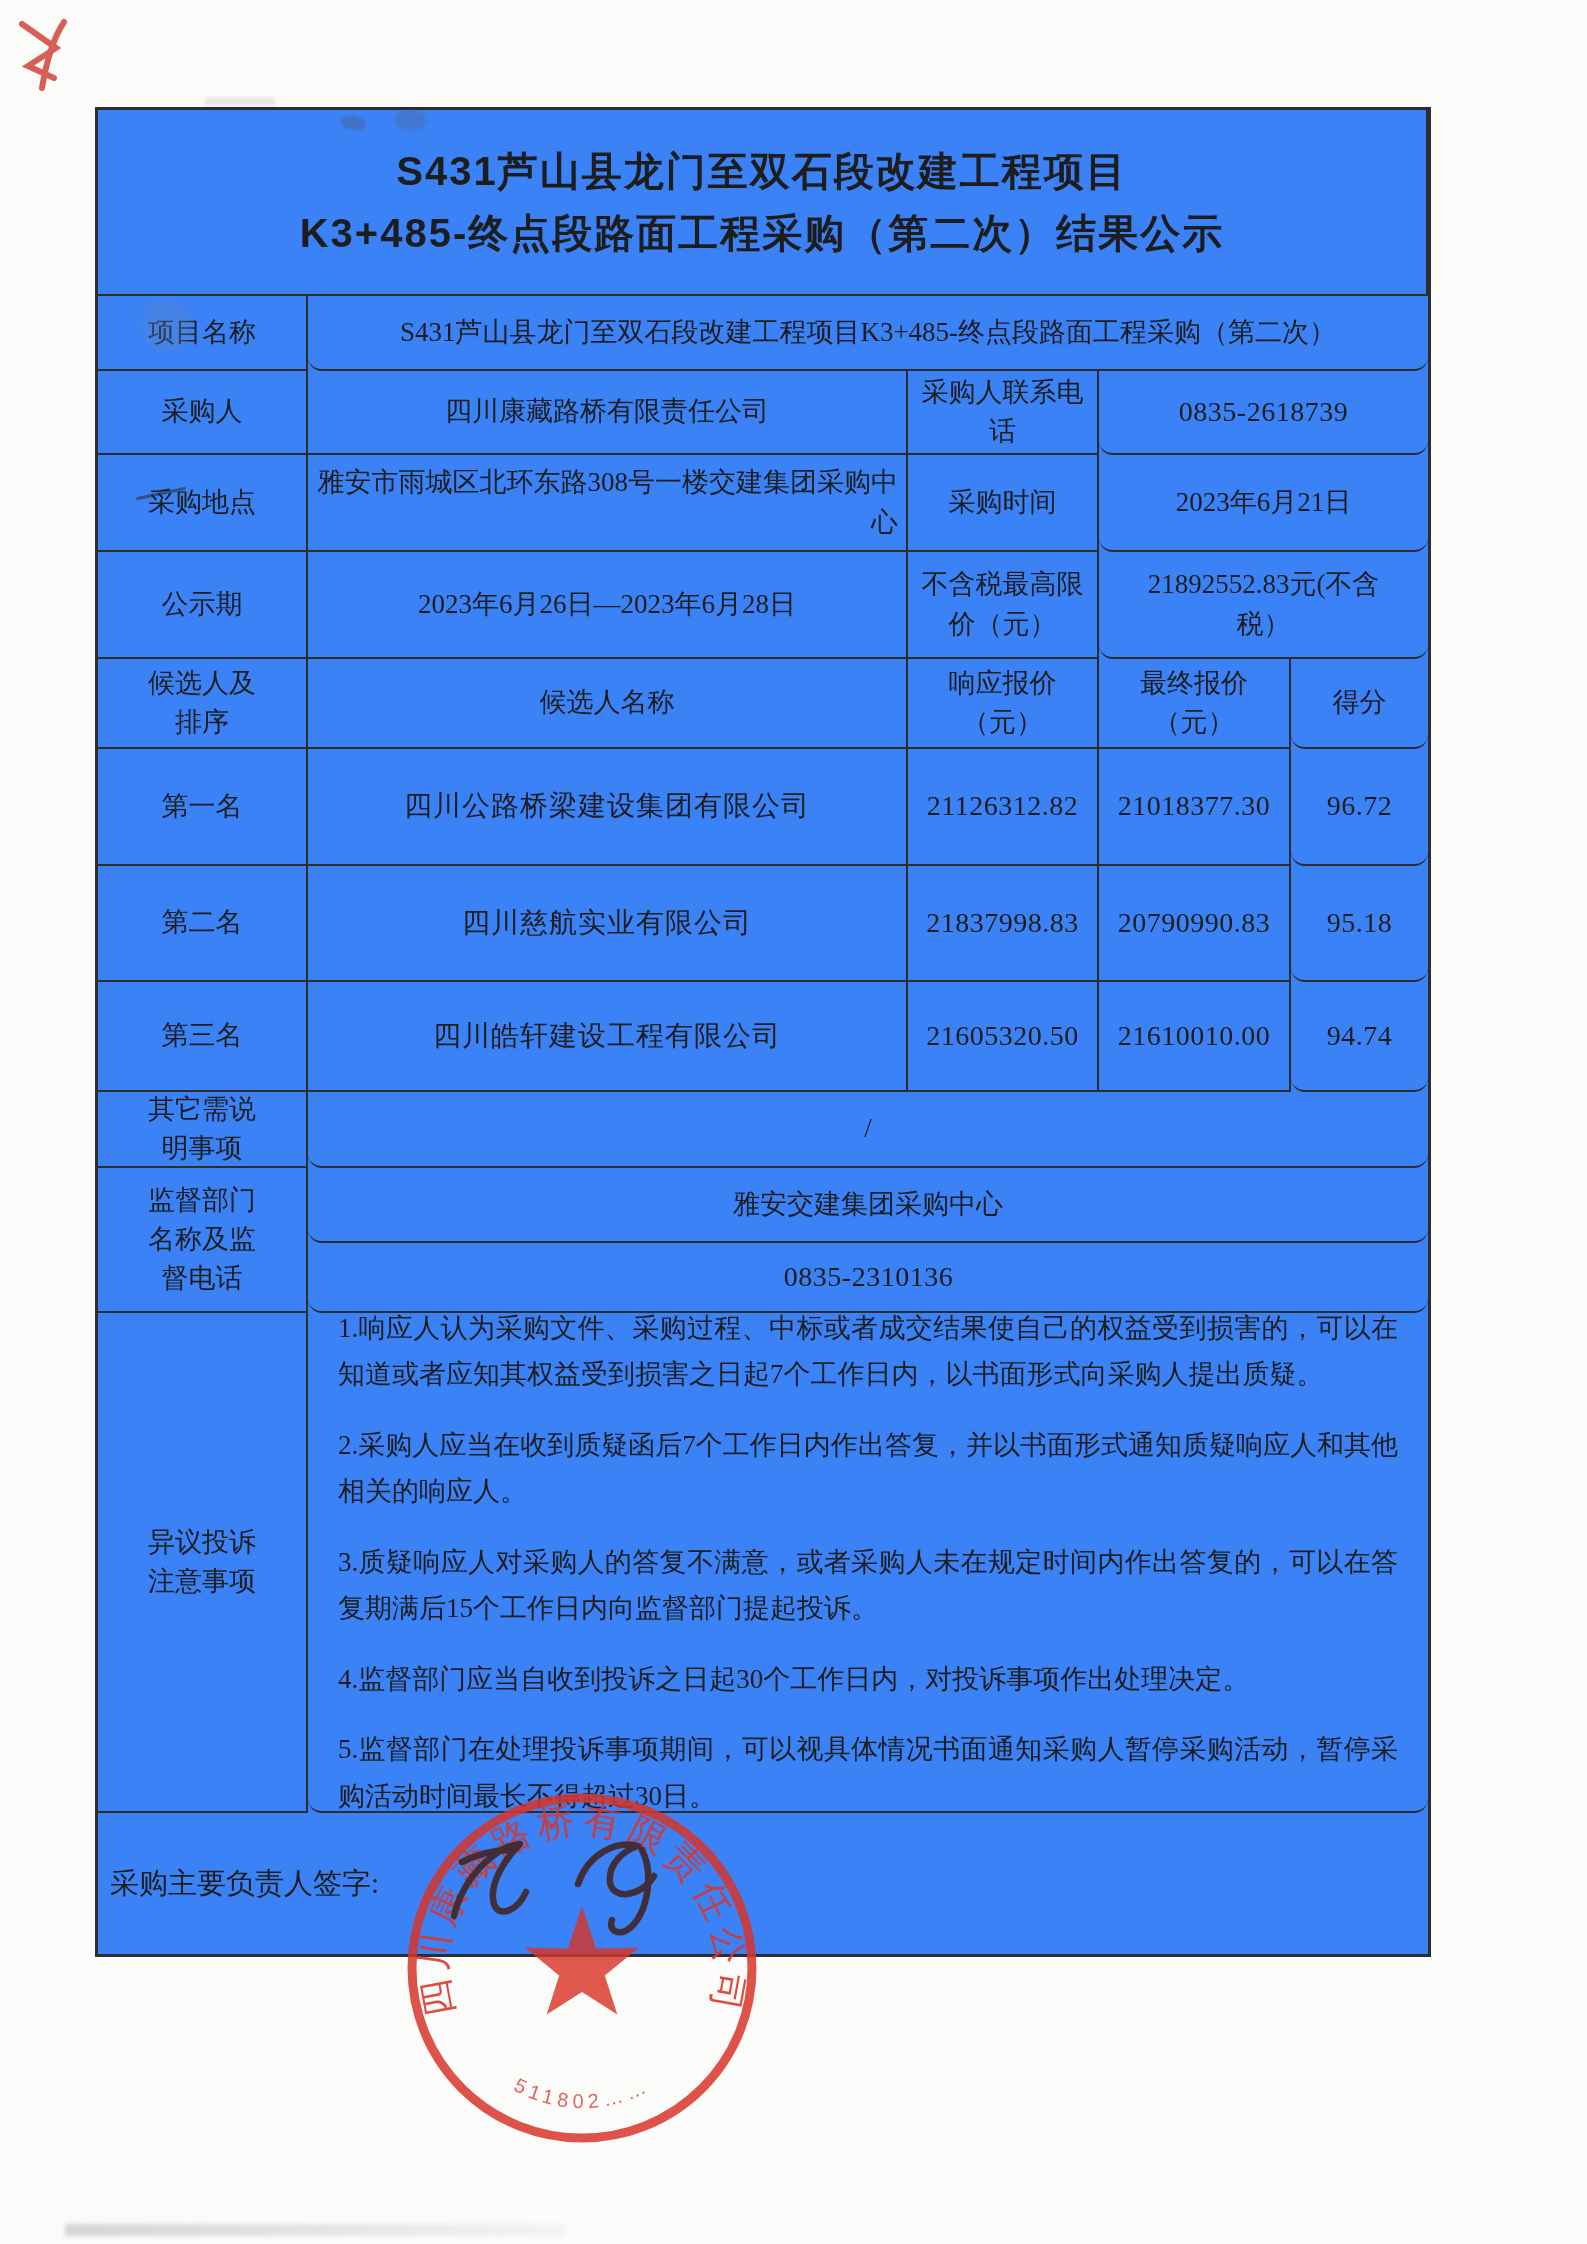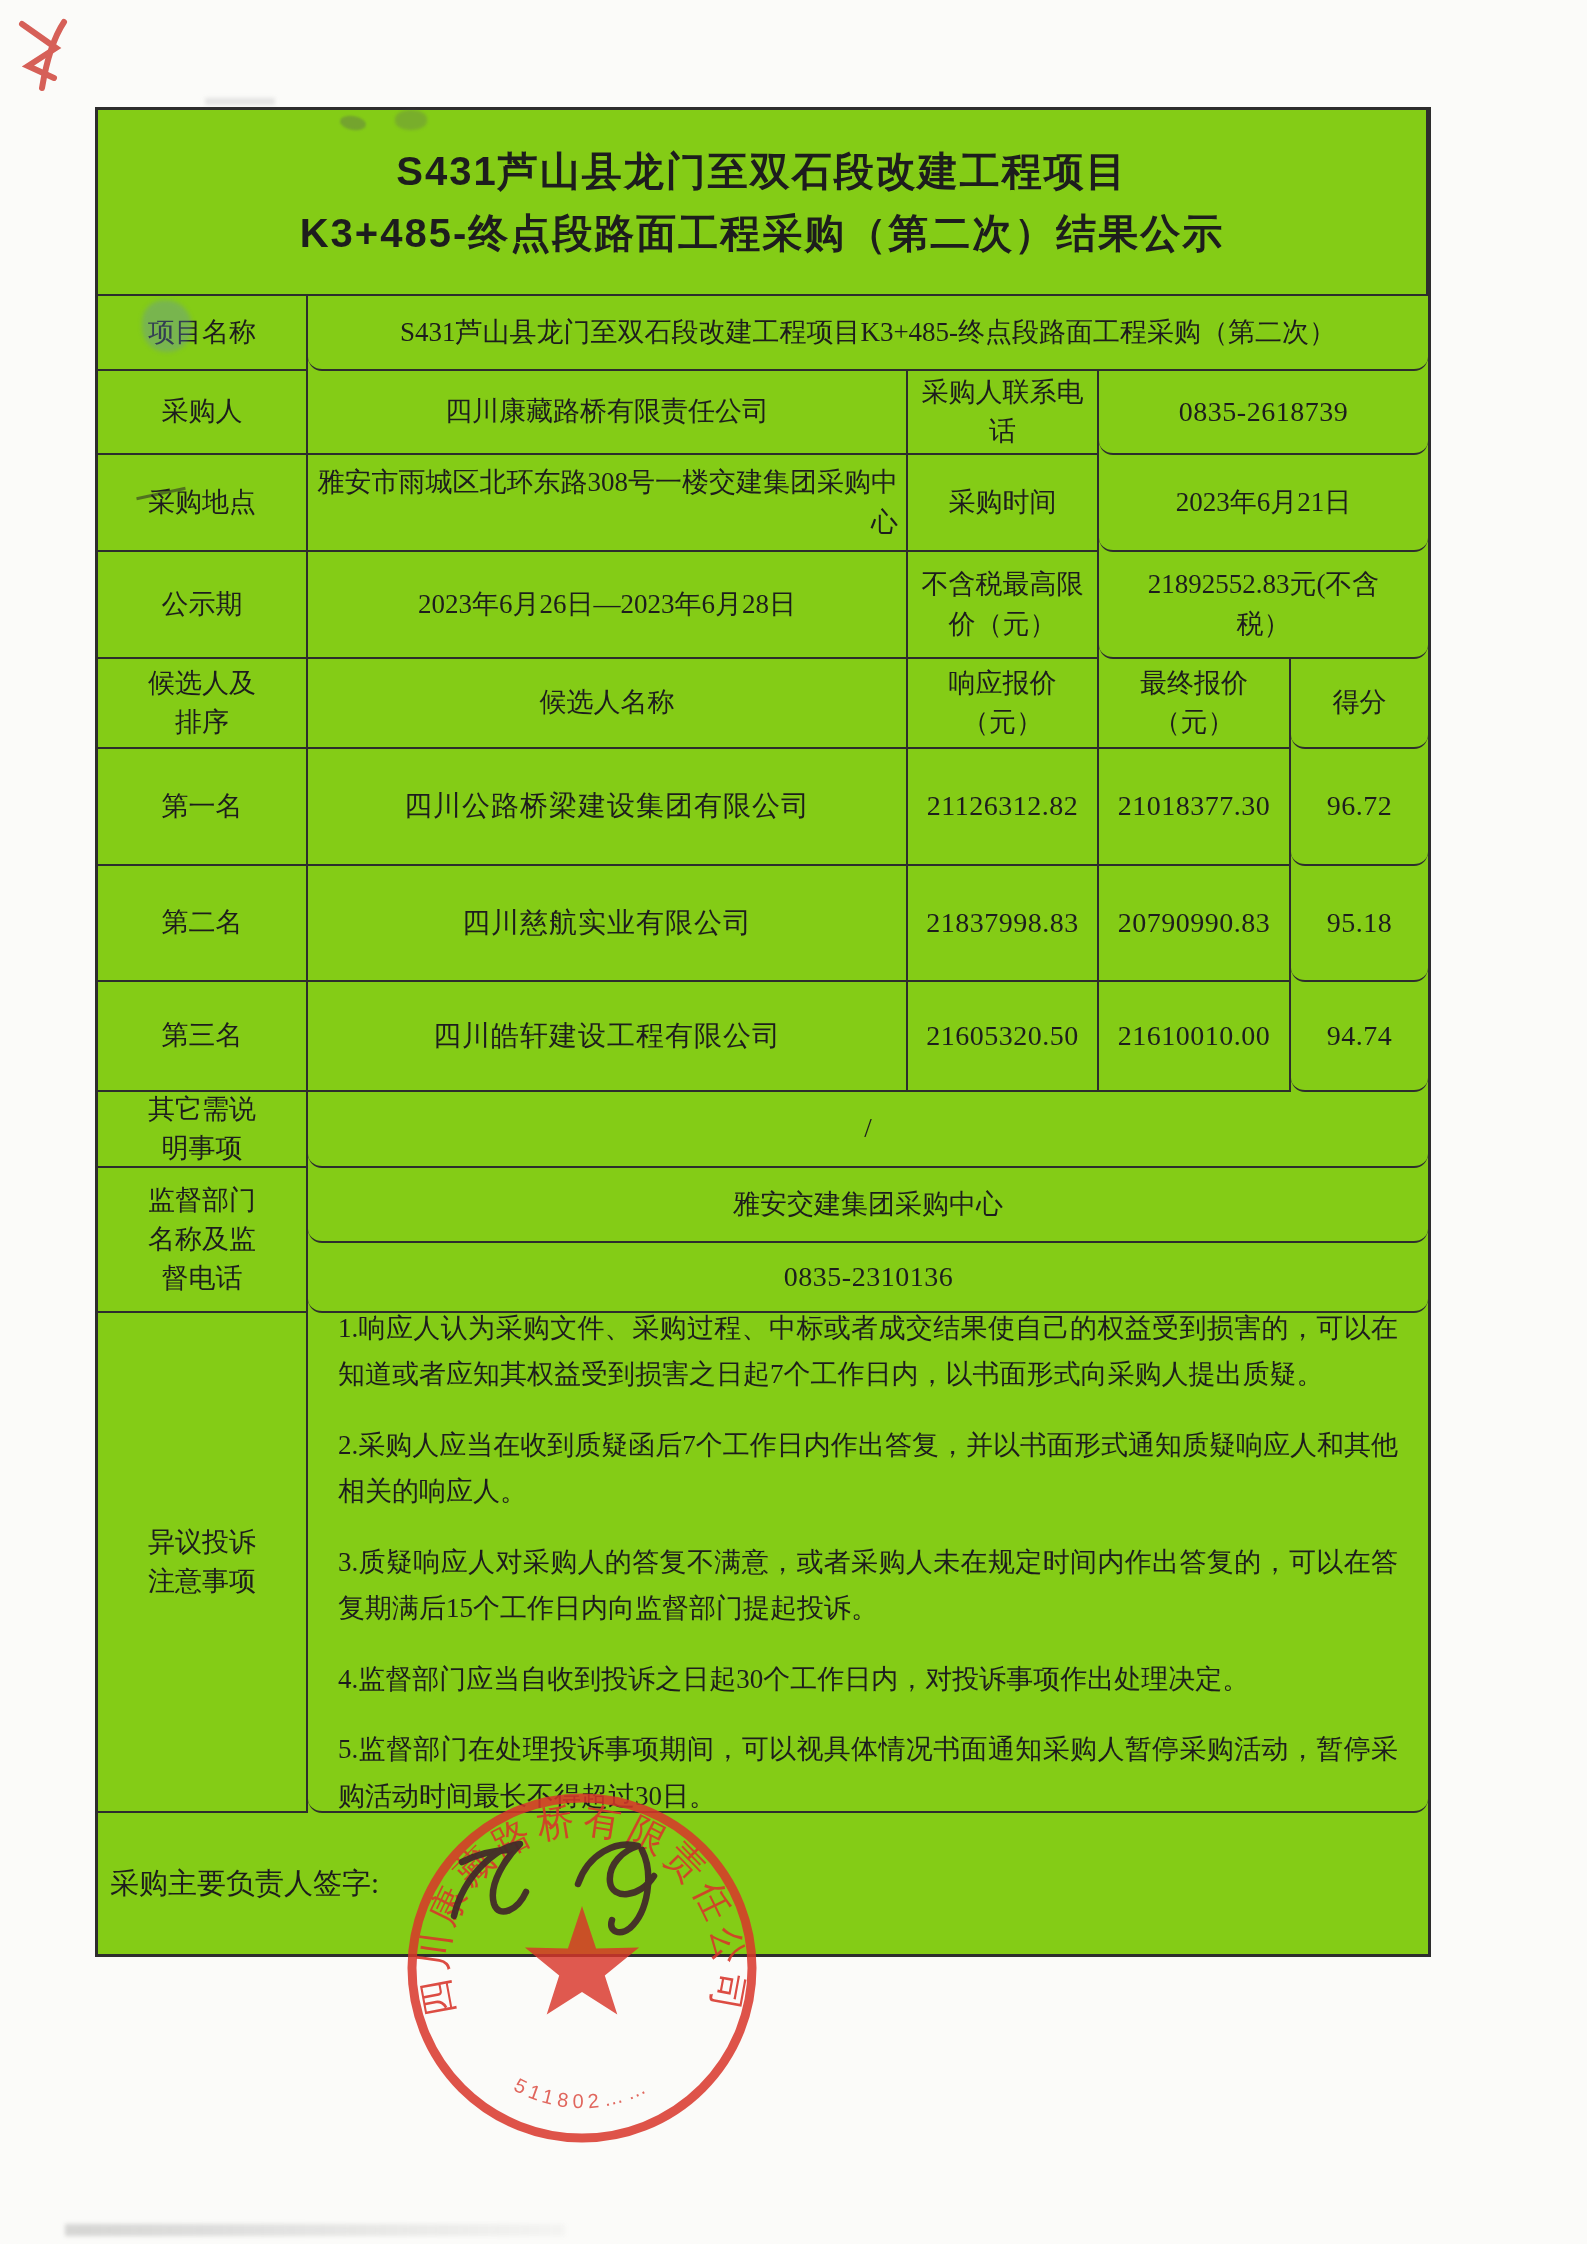--- a/index.html
+++ b/index.html
@@ -8,21 +8,21 @@
     background:#fbfbf9;
     font-family:"Liberation Serif","DejaVu Serif",serif;
     color:#1d1d1d;
   }
   .table {
     position:absolute; left:95px; top:107px;
     display:grid;
     grid-template-columns:210px 600px 191px 192px 137px;
     grid-template-rows:186px 75px 84px 97px 107px 90px 117px 116px 110px 76px 75px 70px 500px 141px;
     border:3px solid #2d2d2d;
-    background:#84cc16;
+    background:#3b82f6;
   }
   .cell {
     display:flex; align-items:center; justify-content:center;
     text-align:center; white-space:pre-line;
     font-size:27px; line-height:1.45; padding:4px 8px;
     border-right:2.5px solid #2d2d2d; border-bottom:2.5px solid #2d2d2d;
     box-sizing:border-box;
   }
   .no-r { border-right:none;border-radius:14px; }
   .no-b { border-bottom:none;font-family:Liberation Serif, serif; }

